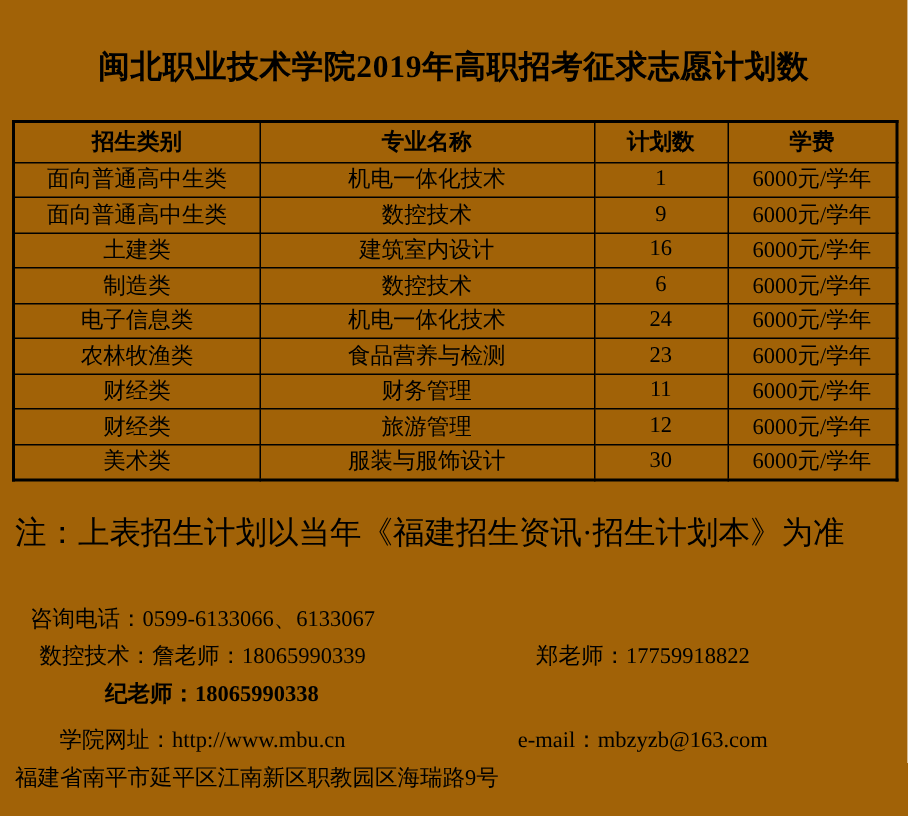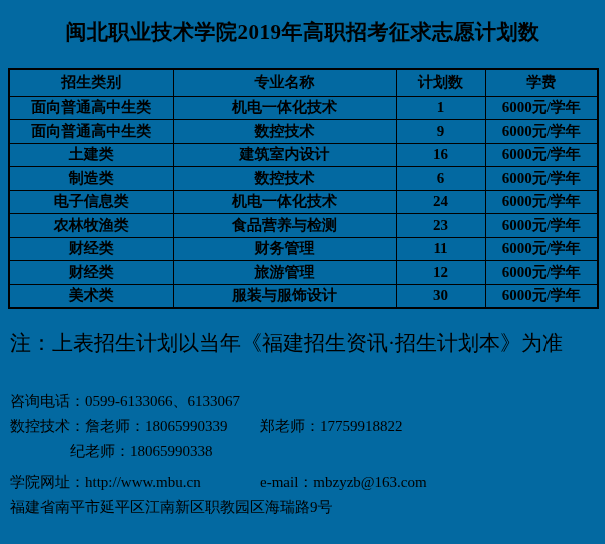--- a/index.html
+++ b/index.html
@@ -5,23 +5,23 @@
   * { margin: 0; padding: 0; box-sizing: border-box; }
   html, body {
     width: 605px;
     background: #ffffff;
     font-family: "Liberation Serif", "DejaVu Serif", serif;
     color: #000000;
   }
   .page {
     width: 605px;
     height: 544px;
-    background: #0369a1;
+    background: #a16207;
     overflow: hidden;
-    padding: 4px 8px;
+    padding: 16px 8px;
   }
   .doc-title {
     margin-top: 14px;
     text-align: center;
     font-size: 21px;
     font-weight: bold;
     letter-spacing: 0.5px;
     white-space: nowrap;
   }
   table.plan-table {
@@ -40,45 +40,46 @@
     overflow: hidden;
     white-space: nowrap;
     margin-left: 32px;
   }
   table.plan-table th {
     height: 27px;
     font-weight: bold;
   }
   table.plan-table td {
     height: 23.5px;
-    font-weight: bold;
+    font-weight: normal;
   }
   col.c1 { width: 164px; }
   col.c2 { width: 223px; }
   col.c3 { width: 89px; }
   col.c4 { width: 113px; }
   .note-line {
     margin-top: 20px;
     margin-left: 2px;
     font-size: 21px;
     white-space: nowrap;
   }
   .contact-block {
     margin-top: 32px;
     margin-left: 2px;
     font-size: 15px;
+    text-align: center;
   }
   .contact-line {
     display: flex;
     line-height: 25px;
     white-space: nowrap;
   }
   .contact-line .col-l { width: 250px; flex: 0 0 250px; }
   .contact-line .col-r { flex: 1; }
-  .contact-line.indented { padding-left: 60px; }
+  .contact-line.indented { padding-left: 60px; font-weight: bold; }
   .contact-line.gap-above { margin-top: 6px; }
 </style>
 </head>
 <body>
 
 <div class="page">
 
   <h1 class="doc-title">闽北职业技术学院2019年高职招考征求志愿计划数</h1>
 
   <table class="plan-table">

